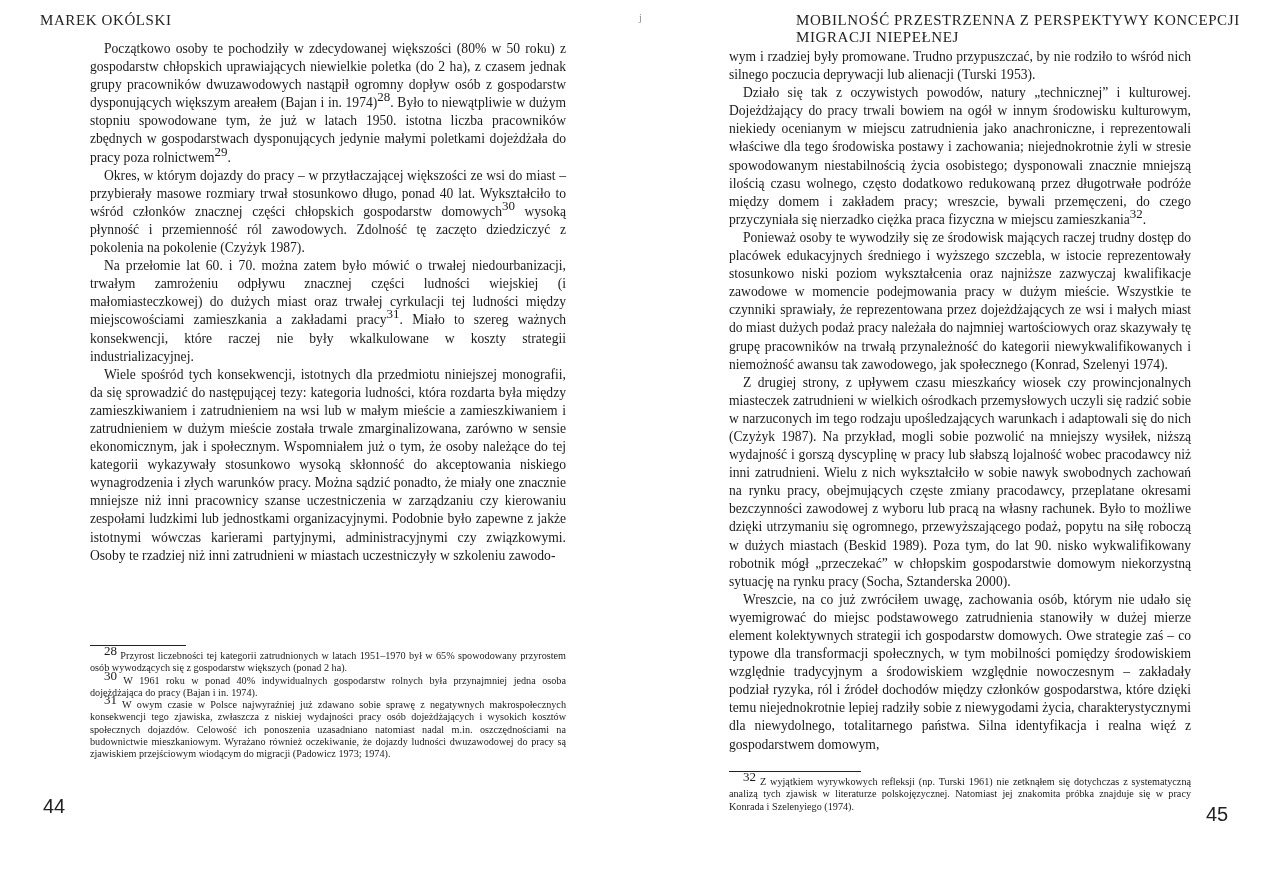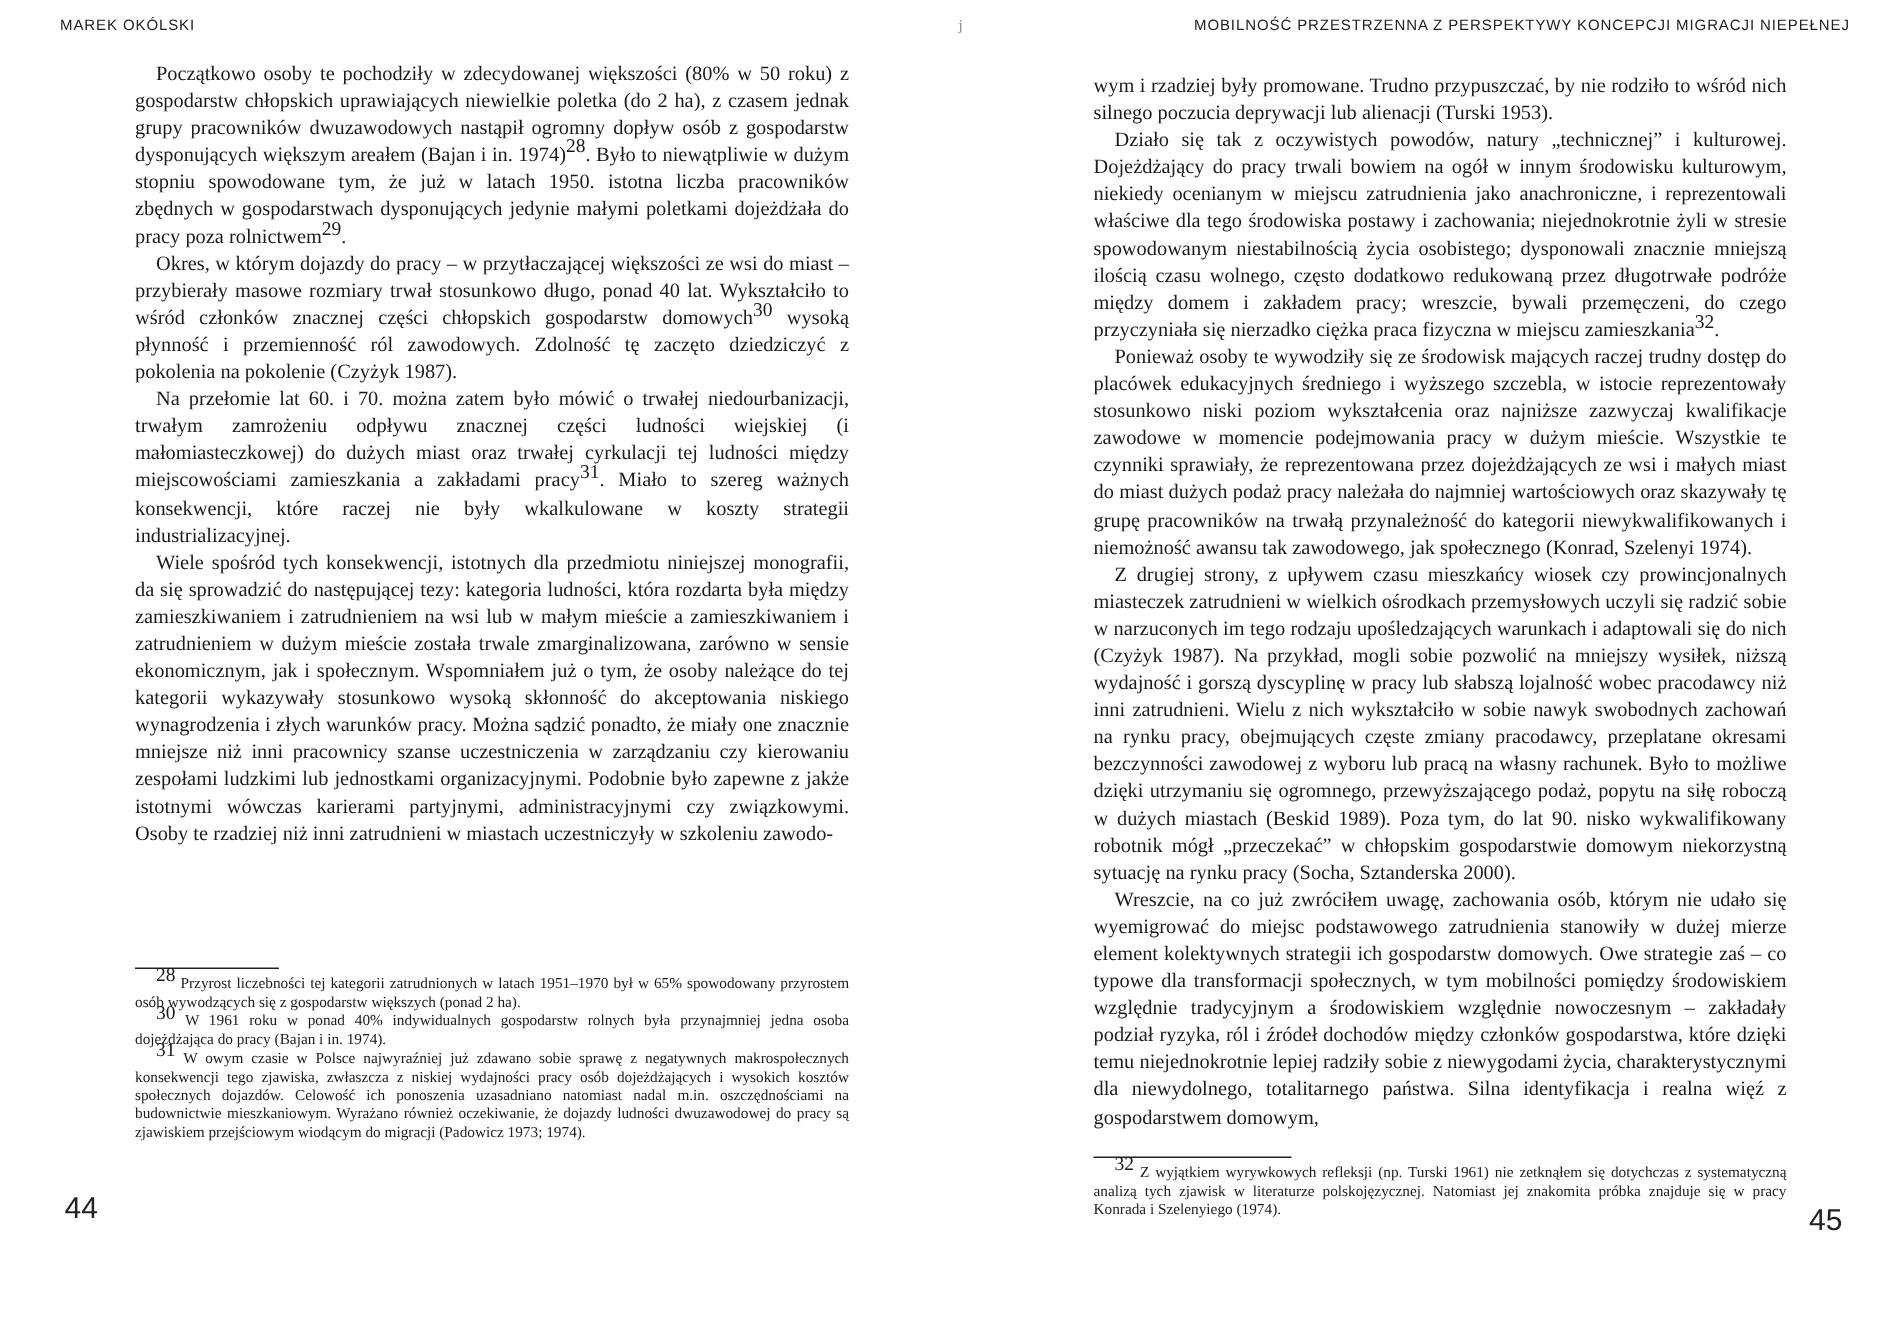--- a/index.html
+++ b/index.html
@@ -1,22 +1,22 @@
 <!DOCTYPE html>
 <html><head>
 <meta charset="utf-8">
 <style>
   html, body { margin: 0; padding: 0; }
   body {
     width: 1262px; height: 894px; background: #ffffff; position: relative; overflow: hidden;
     font-family: "Liberation Serif", "DejaVu Serif", serif; color: #1a1a1a;
   }
   .running-head {
-    position: absolute; top: 12px; font-family: Liberation Sans, sans-serif;
-    font-size: 10px; letter-spacing: 0.6px; text-transform: uppercase; color: #222;
+    position: absolute; top: 12px; font-family: Liberation Serif, serif;
+    font-size: 15px; letter-spacing: 0.6px; text-transform: uppercase; color: #222;
   }
   .rh-left { left: 40px; }
   .rh-right { left: 796px; }
   .gutter-mark { position: absolute; left: 639px; top: 12px; font-size: 10px; color: #888; }
   .page-body {
     position: absolute; font-size: 13.6px; line-height: 18.1px; text-align: justify;
   }
   .left-body { left: 90px; top: 40px; width: 476px; }
   .right-body { left: 729px; top: 48px; width: 462px; }
   .page-body p { margin: 0; text-indent: 14px; }

